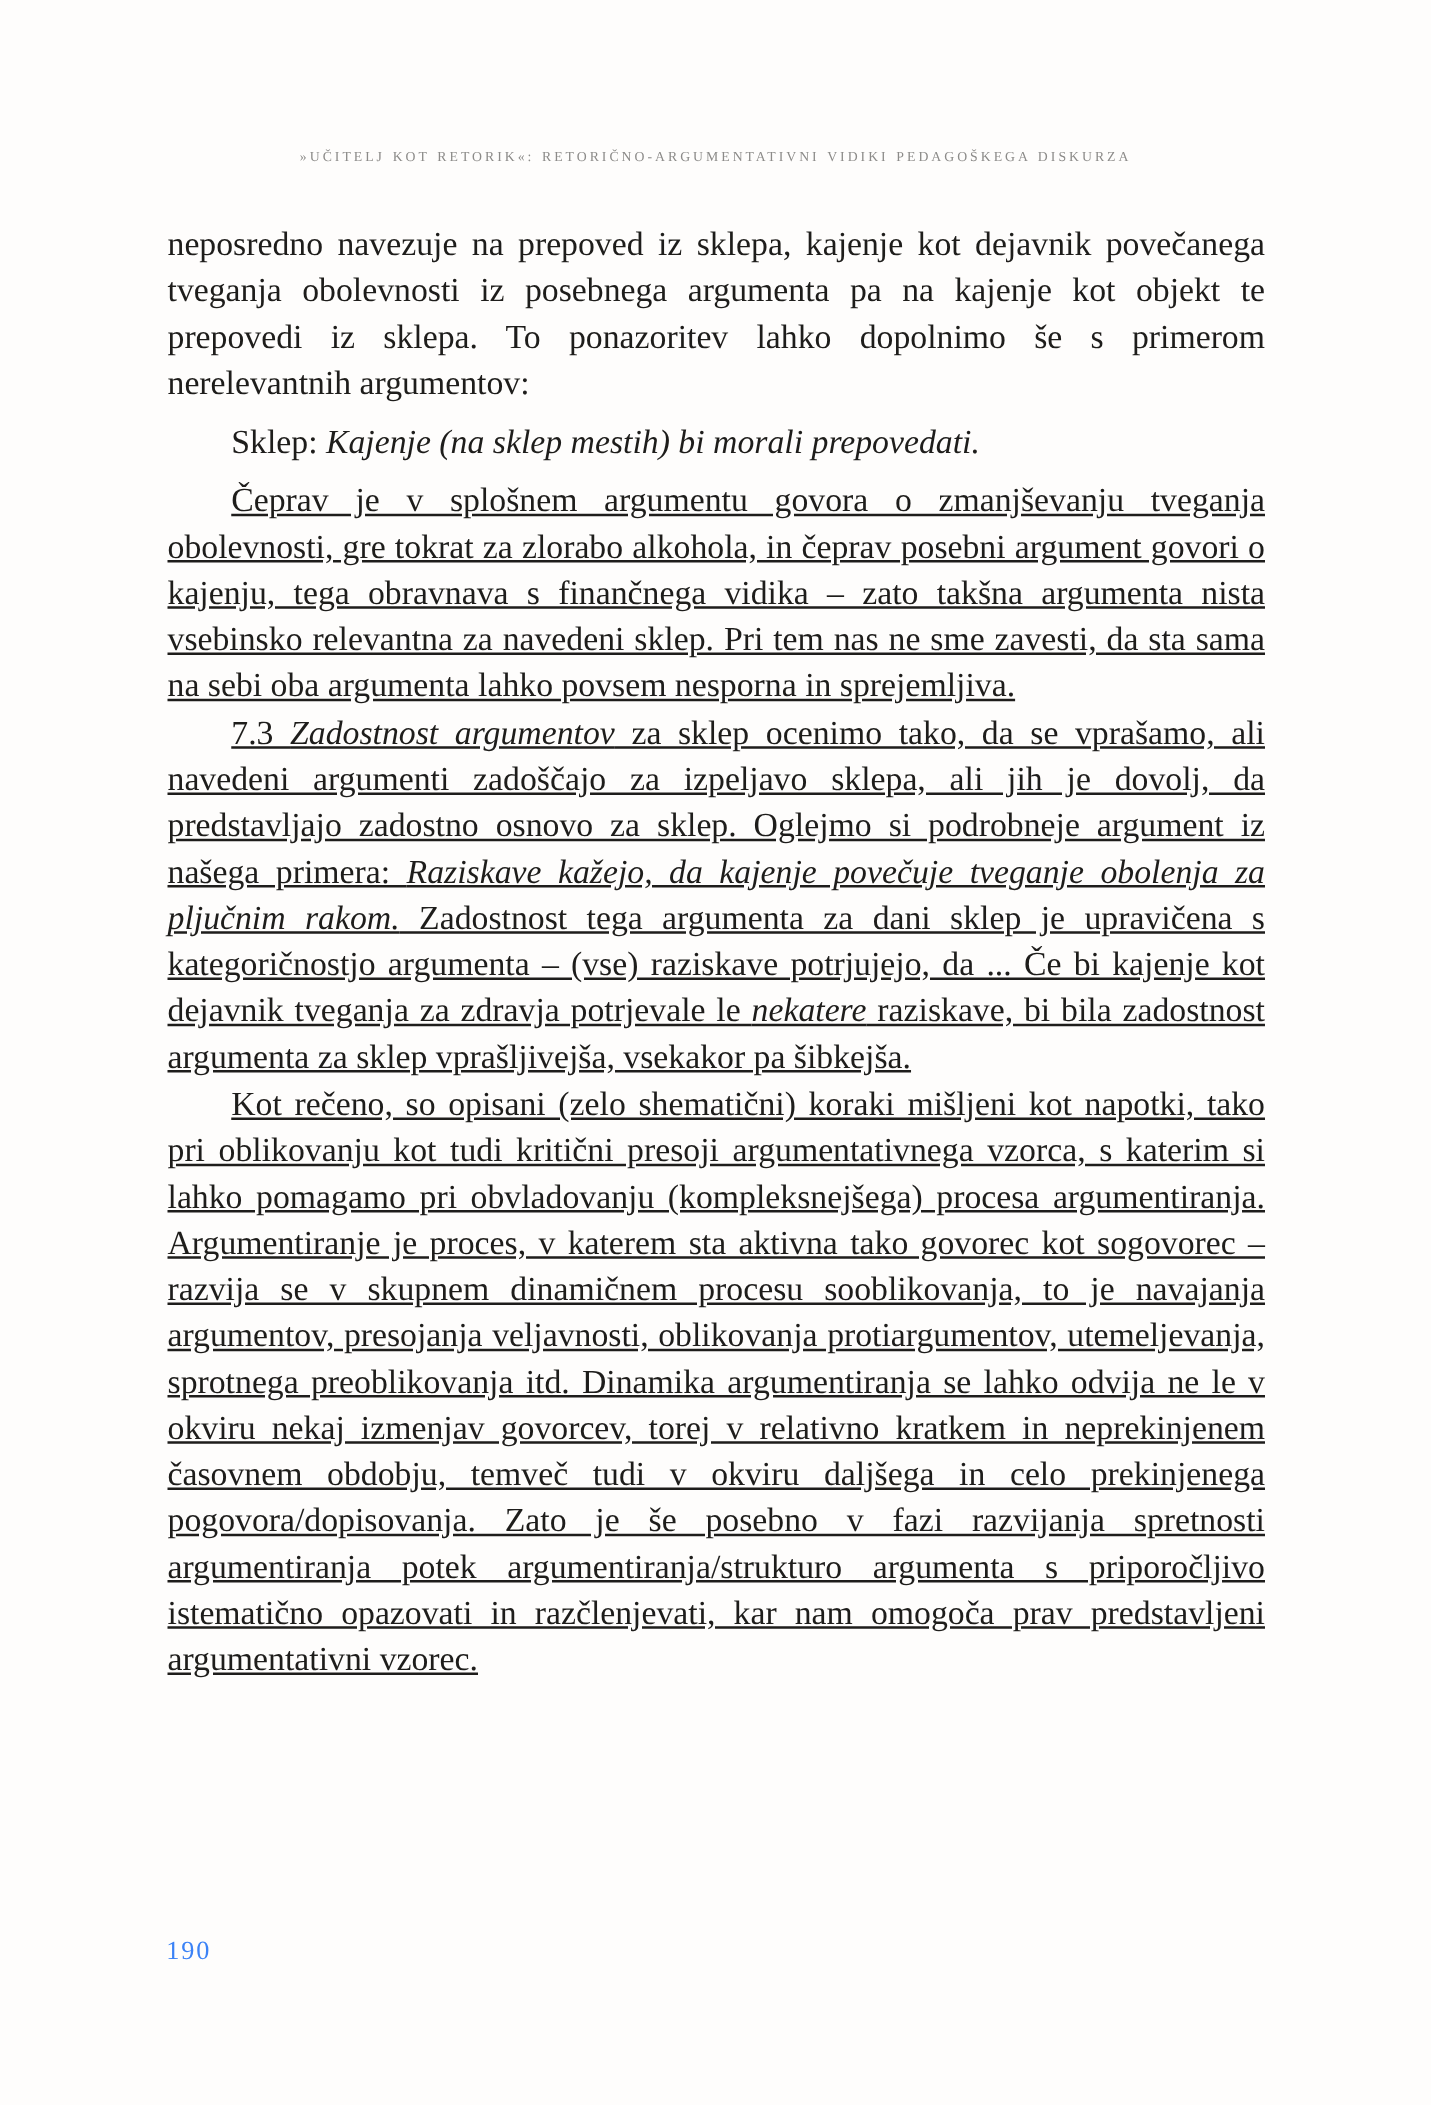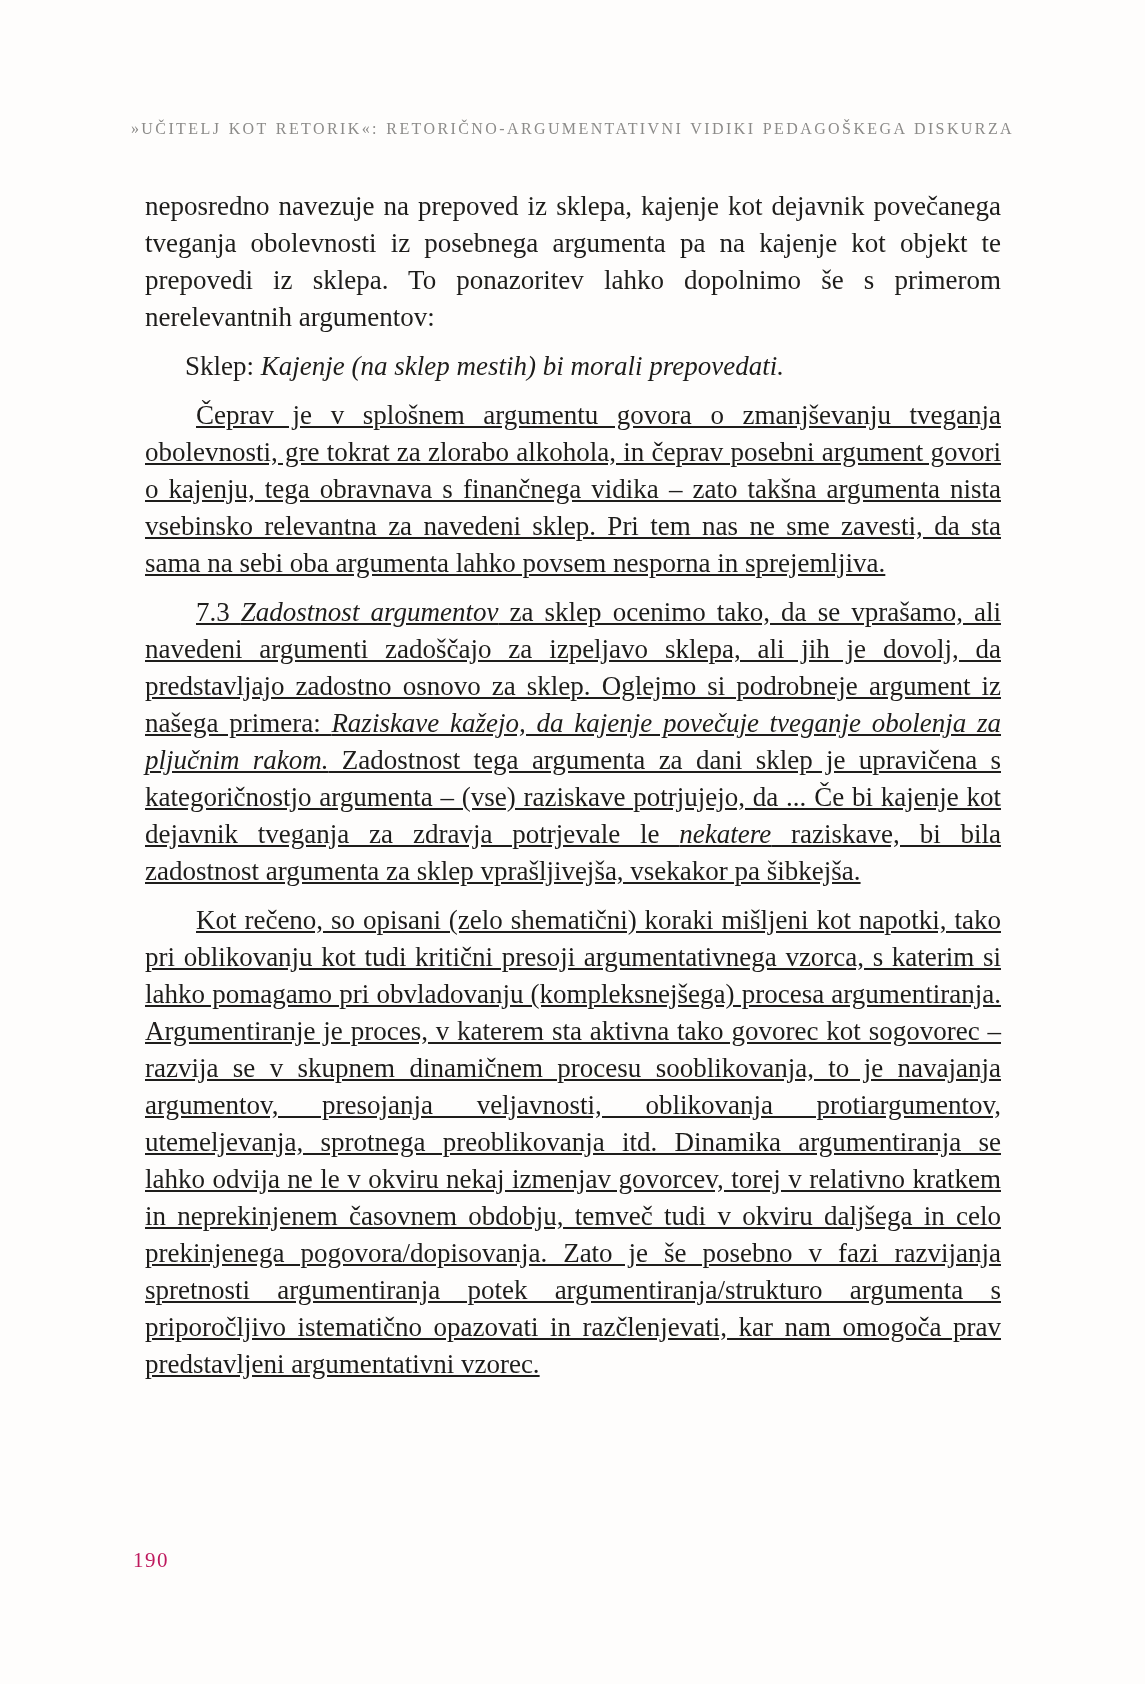--- a/index.html
+++ b/index.html
@@ -11,47 +11,47 @@
     font-family: "Liberation Serif", "DejaVu Serif", serif;
     color: #1e1d1b;
     overflow: hidden;
   }
   .running-header {
     position: absolute;
     top: 120px;
     left: 0;
     width: 100%;
     text-align: center;
-    font-size: 16px;
+    font-size: 11px;
     letter-spacing: 2.4px;
     word-spacing: 1px;
     color: #8c8b89;
   }
   .text-block {
     position: absolute;
     top: 176px;
     left: 133px;
     width: 880px;
     font-size: 27px;
     line-height: 37px;
     text-align: justify;
   }
-  .para { margin: 12px; padding: 0; }
+  .para { margin: 1px; padding: 0; }
   .para.indent { text-indent: 51px; text-decoration: underline; }
   .para.example {
     margin: 10px 0 10px 52px;
   }
   .em { font-style: italic; }
   .page-number {
     position: absolute;
     left: 133px;
     top: 1548px;
     font-size: 21px;
     letter-spacing: 1.5px;
-    color: #be185d;
+    color: #3b82f6;
     font-variant-numeric: oldstyle-nums;
   }
 </style>
 </head>
 <body>
 
 <div class="page">
   <header class="running-header">
     <span>»UČITELJ KOT RETORIK«: RETORIČNO-ARGUMENTATIVNI VIDIKI PEDAGOŠKEGA DISKURZA</span>
   </header>

